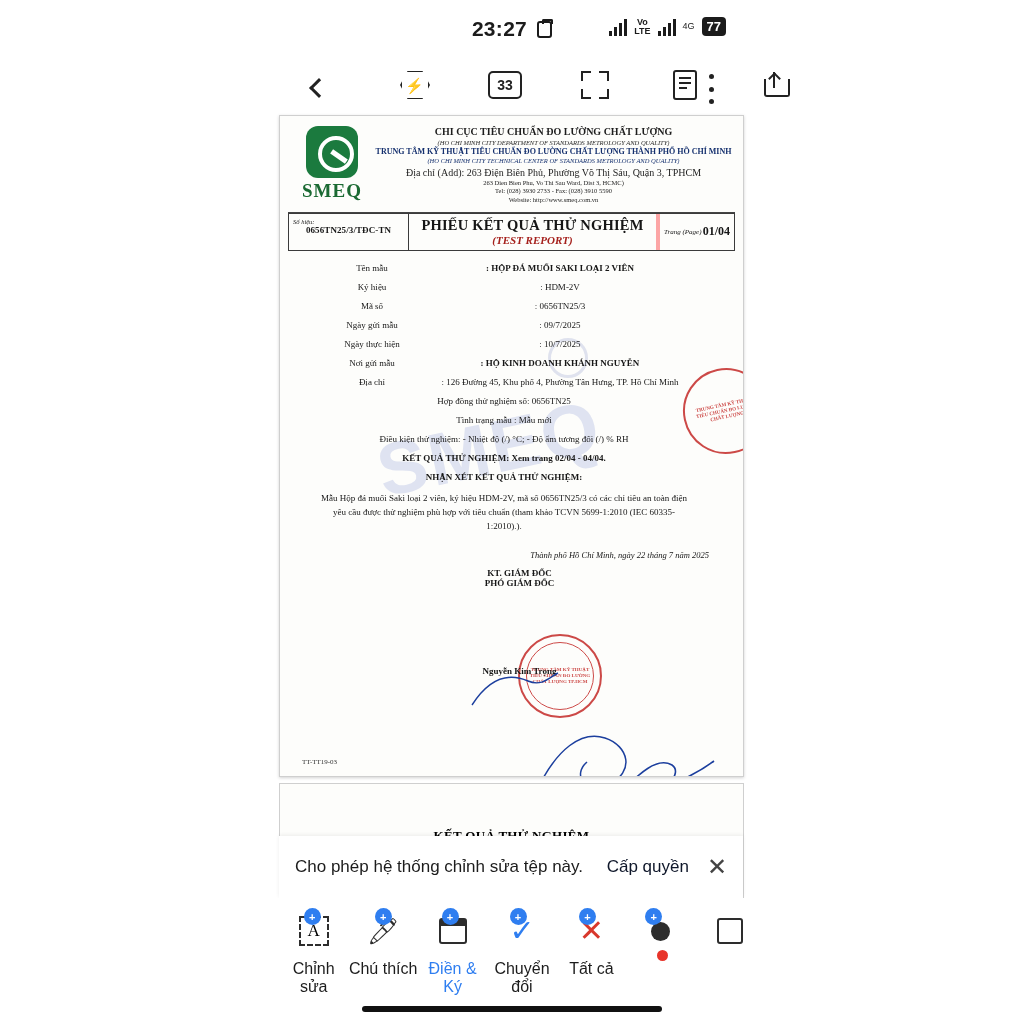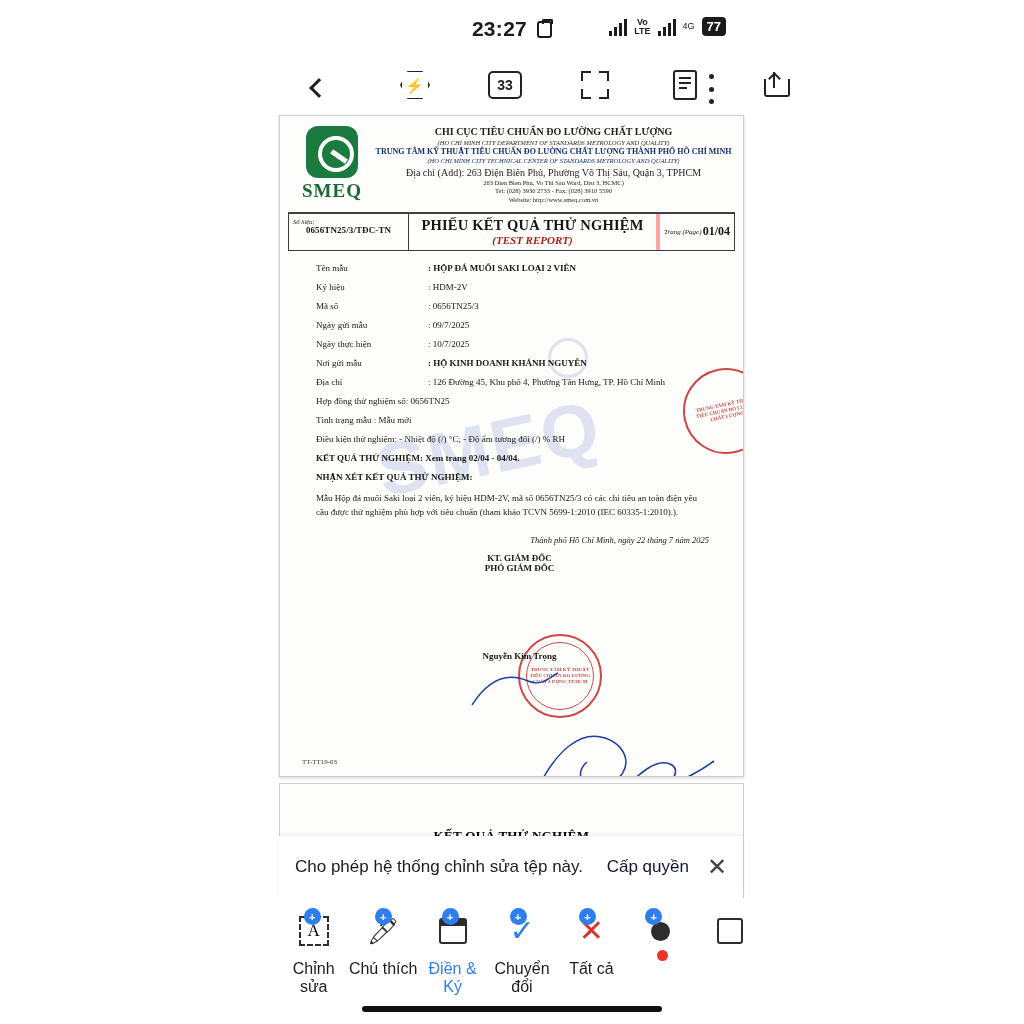--- a/index.html
+++ b/index.html
@@ -165,21 +165,21 @@
   .tr-left { width: 120px; border-right: 1px solid #3b3b3b; padding: 4px 4px 3px; text-align: center;}
   .tr-left .lbl { font-size: 6.5px; font-style: italic; text-align: left;}
   .tr-left .val { font-size: 9px; font-weight: 700; letter-spacing: .1px; }
   .tr-mid { flex: 1; text-align: center; padding: 3px 0 4px; }
   .tr-mid .t1 { font-size: 14.5px; font-weight: 700; letter-spacing: .2px; }
   .tr-mid .t2 { font-size: 11px; font-style: italic; font-weight: 700; color: #a5201c; }
   .tr-right { width: 78px; border-left: 4px solid #fca5a5; padding: 6px 4px; font-size: 7px; display:flex; justify-content:space-between; align-items:center;}
   .tr-right .rlabel { font-style: italic; }
   .tr-right .rval { font-weight: 700; font-size: 12px;}
 
-  .body { padding: 12px 36px 0 36px; position: relative; z-index: 3;}
+  .body { padding: 12px 51px 0 36px; position: relative; z-index: 3; text-align: center;}
   .frow { display: flex; font-size: 9px; margin-bottom: 9px; }
   .frow .k { width: 112px; flex: none; }
   .frow .v { flex: 1; }
   .frow .v.bold { font-weight: 700; }
   .fline { font-size: 9px; margin-bottom: 9px; }
   .fline.bold { font-weight: 700; }
   .para { font-size: 9px; line-height: 1.6; margin-top: 2px; }
 
   .sig-wrap { margin-top: 16px; position: relative; z-index: 3;}
   .sig-place { text-align: right; font-size: 8.5px; font-style: italic; padding-right: 34px; }

